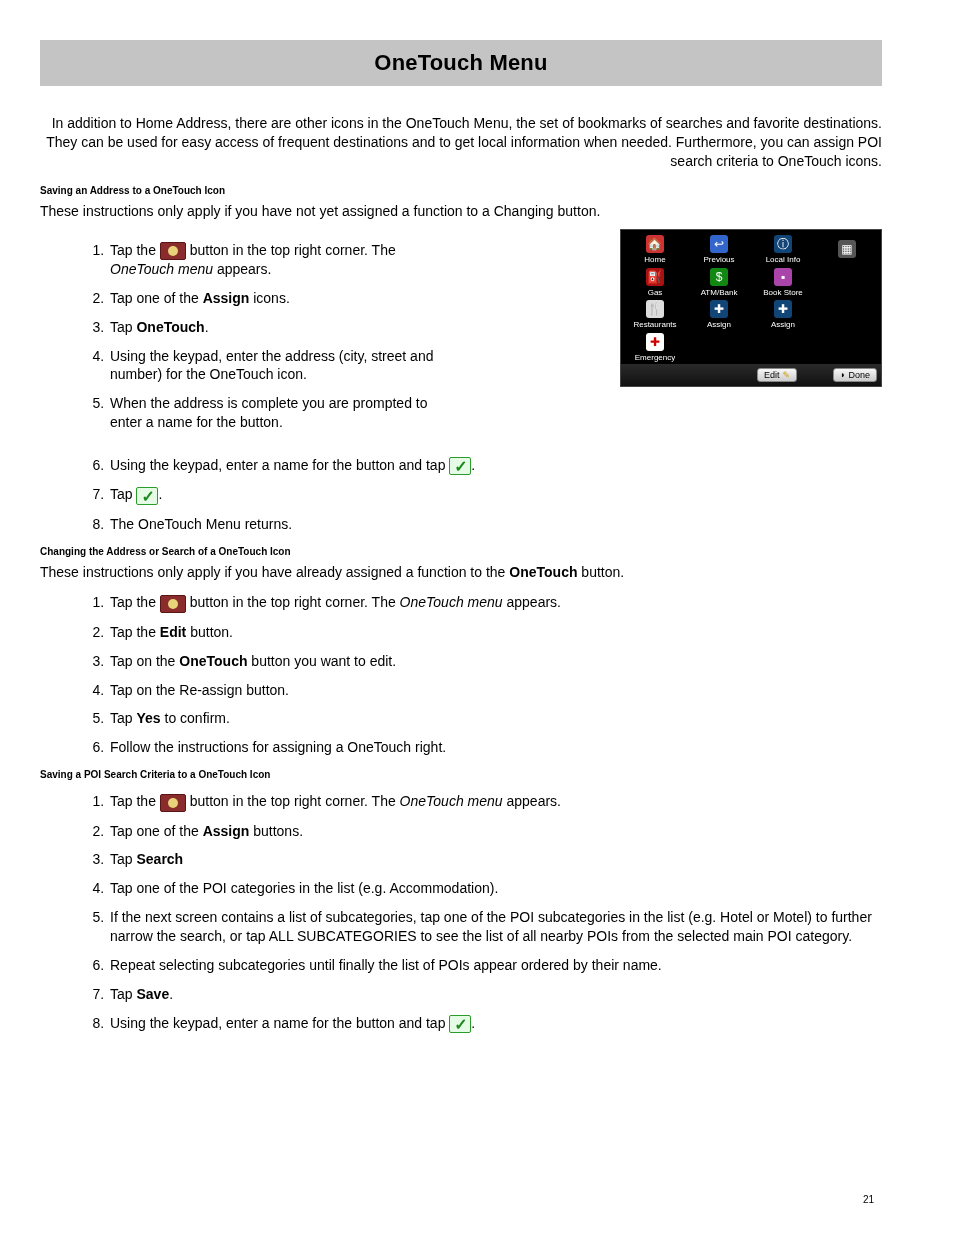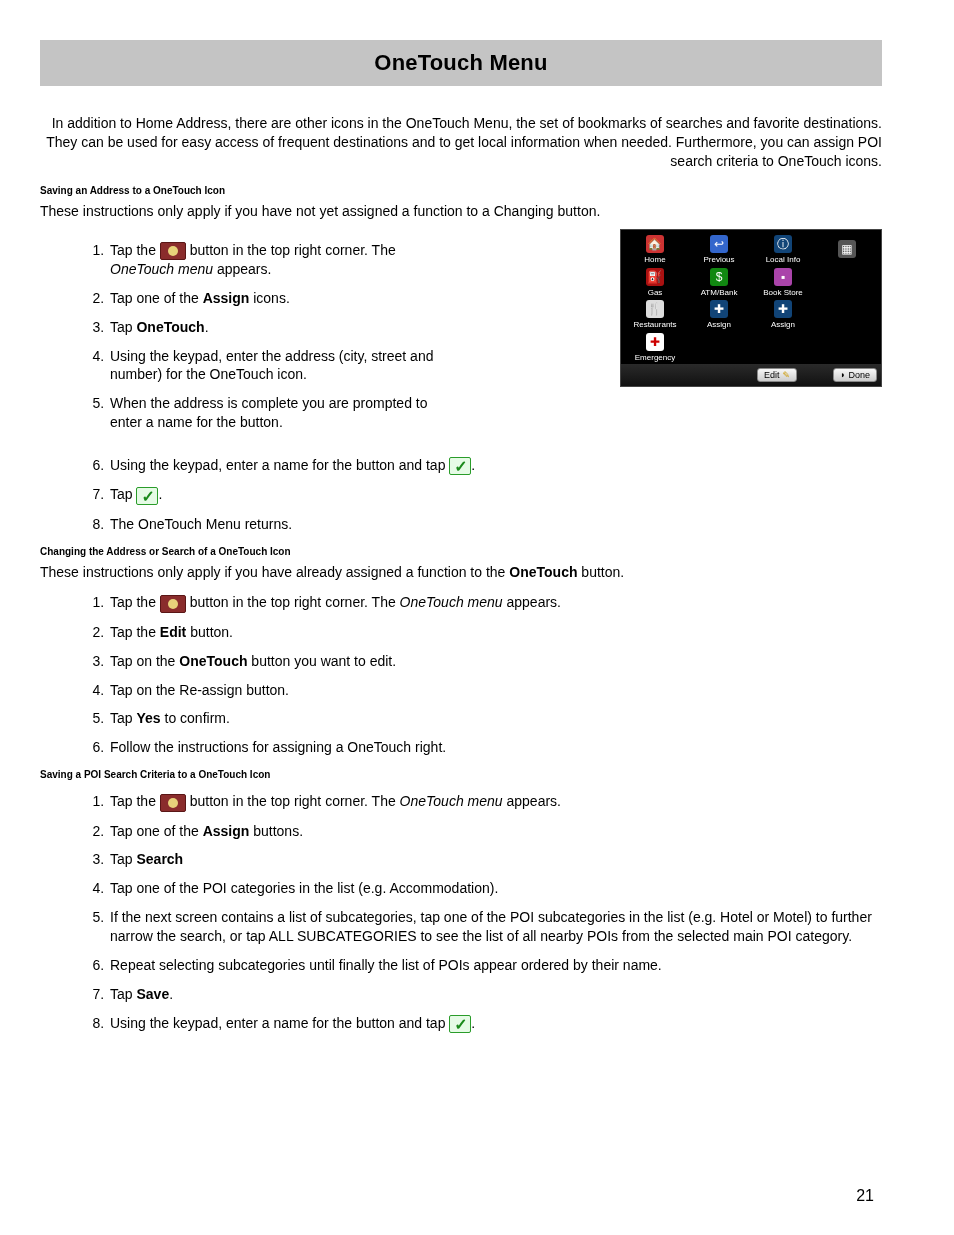--- a/index.html
+++ b/index.html
@@ -136,21 +136,21 @@
     padding: 1px 6px;
     color: #000;
     display: inline-flex;
     align-items: center;
     gap: 3px;
   }
   .page-num {
     position: absolute;
     right: 80px;
     bottom: 30px;
-    font-size: 16px;
+    font-size: 10px;
   }
   ol.steps.narrow { width: 420px; }
 </style>
 </head>
 <body>
 
 <div class="page">
   <div class="title-bar">
     <h1>OneTouch Menu</h1>
   </div>

